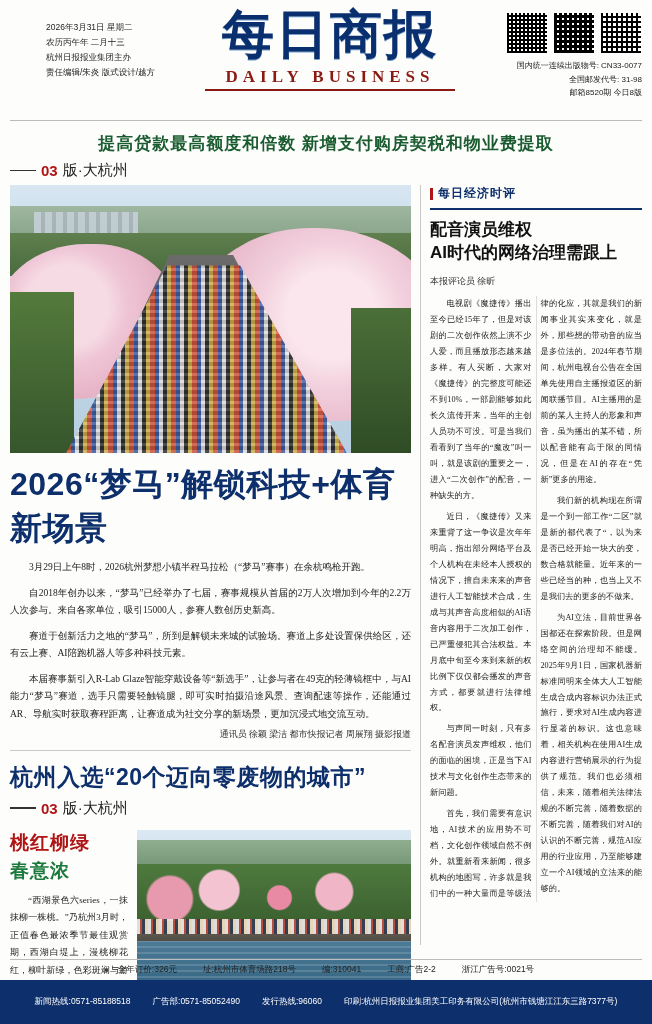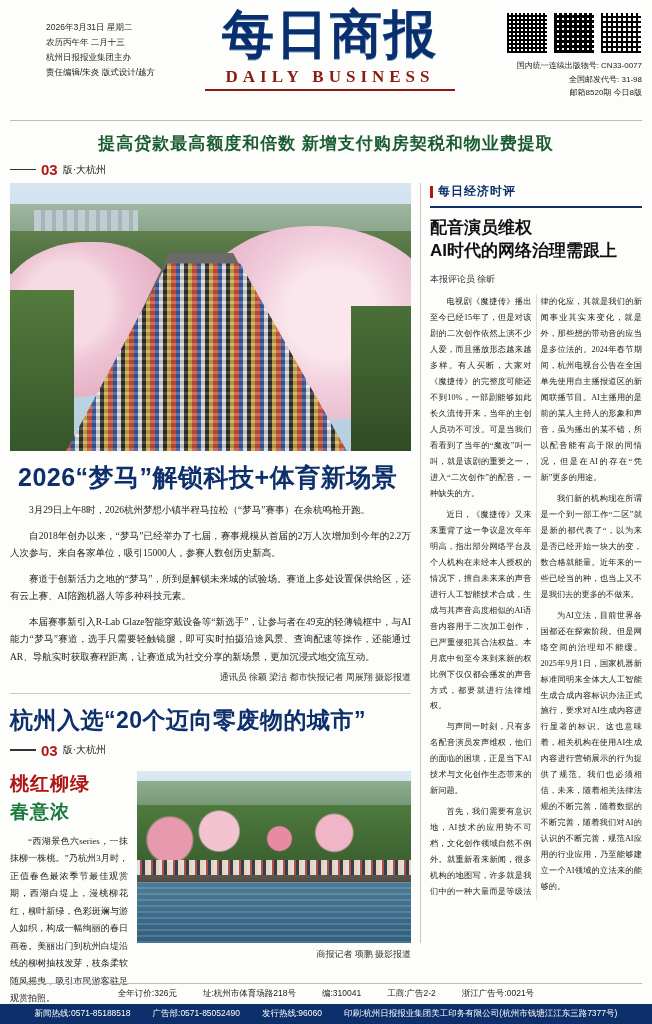--- a/index.html
+++ b/index.html
@@ -137,21 +137,21 @@
     gap: 5px;
     font-family: "Liberation Sans", sans-serif;
   }
   .page-ref .dash {
     display: inline-block;
     width: 26px; height: 1.5px; background: #333;
   }
   .page-ref .num {
     color: #b01515; font-weight: bold; font-size: 15px;
   }
-  .page-ref .small { font-size: 10px; }
+  .page-ref .small { font-size: 15px; }
 
   
   .columns {
     display: flex;
     margin-top: 5px;
     height: 760px;
   }
   .col-left { width: 410px; padding-right: 9px; box-sizing: border-box; }
   .col-right {
     width: 222px;
@@ -191,26 +191,25 @@
   }
   .p1-green-left { position:absolute; left:0; top:40%; width:16%; bottom:0;
     background: linear-gradient(#547a3c,#36562c); }
   .p1-green-right { position:absolute; right:0; top:46%; width:15%; bottom:0;
     background: linear-gradient(#4b6f38,#2f4c26); }
   .p1-buildings { position:absolute; top:10%; left:6%; width:26%; height:14%;
     background: repeating-linear-gradient(90deg,#c8d2da 0 7px,#aab6c0 7px 11px); opacity:.85;}
 
   .cap1 {
     font-family: "Liberation Sans", sans-serif;
-    font-size: 25px;
+    font-size: 32px;
     font-weight: bold;
     color: #0d2f6b;
     margin-top: 10px;
     letter-spacing: 0.5px;
-    margin-left: 8px;
   }
   .body-text {
     font-size: 9.5px;
     line-height: 1.85;
     color: #222;
     margin-top: 8px;
     text-align: justify;
     text-indent: 2em;
     font-family: "Liberation Serif", serif;
   }
@@ -339,21 +338,21 @@
     font-size: 8.5px; color: #222;
     border-top: 1px solid #bbb;
     padding: 4px 0 4px 0;
     margin: 0 10px;
   }
   .f-row2 {
     background: #0d2f6b;
     color: #fff;
     font-size: 8.5px;
     display: flex; justify-content: center; gap: 22px;
-    padding: 4px 0;
+    padding: 16px 0;
   }
 </style>
 </head>
 <body>
 
 <div class="page">
 
   <div class="masthead">
     <div class="mast-left">
       <div>2026年3月31日 星期二</div>

